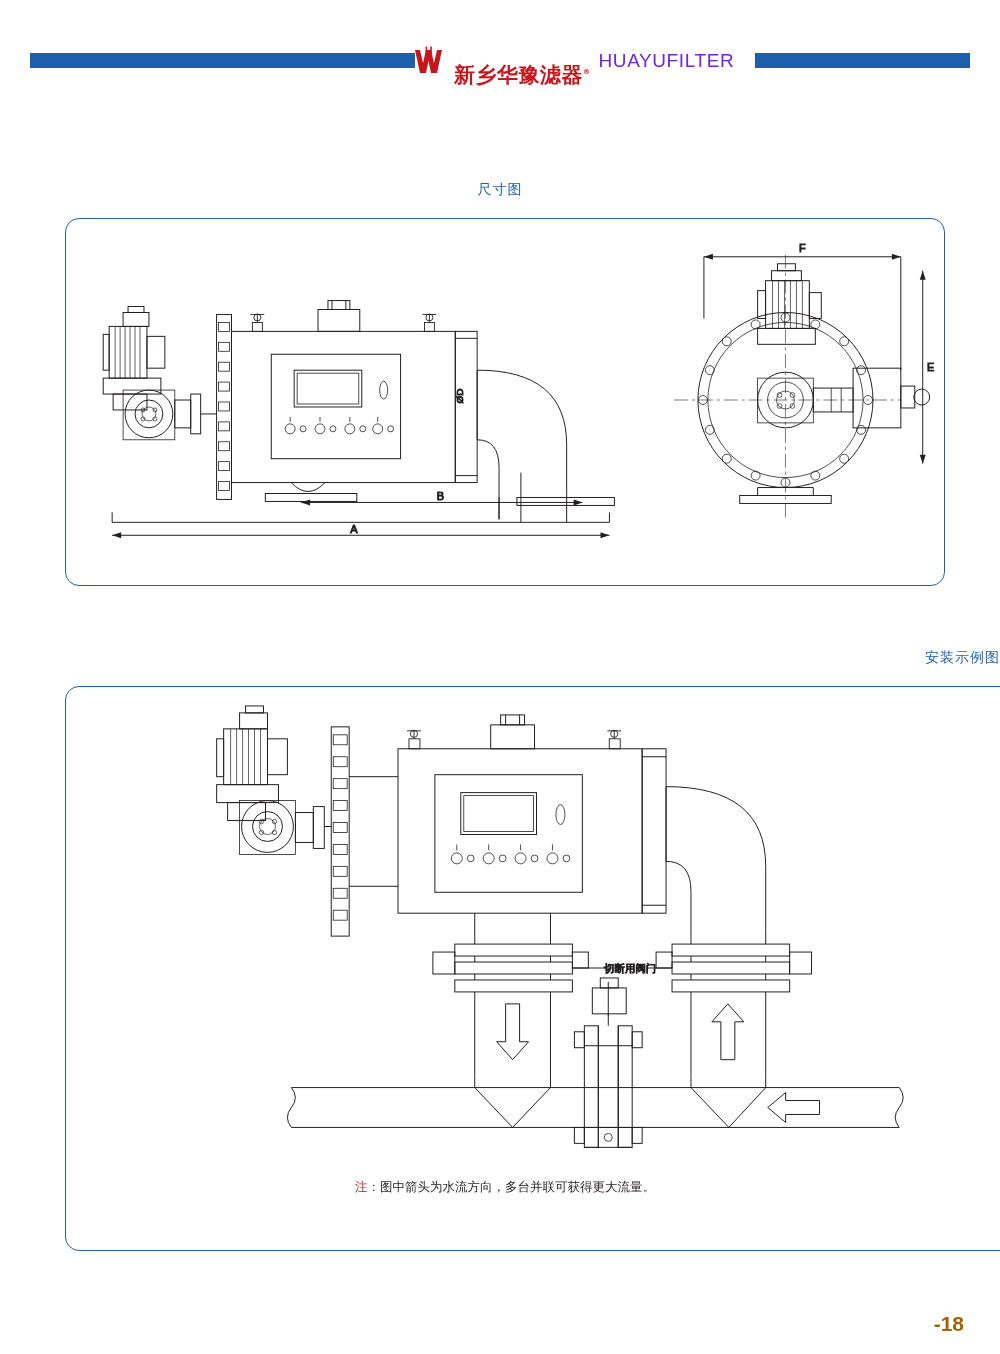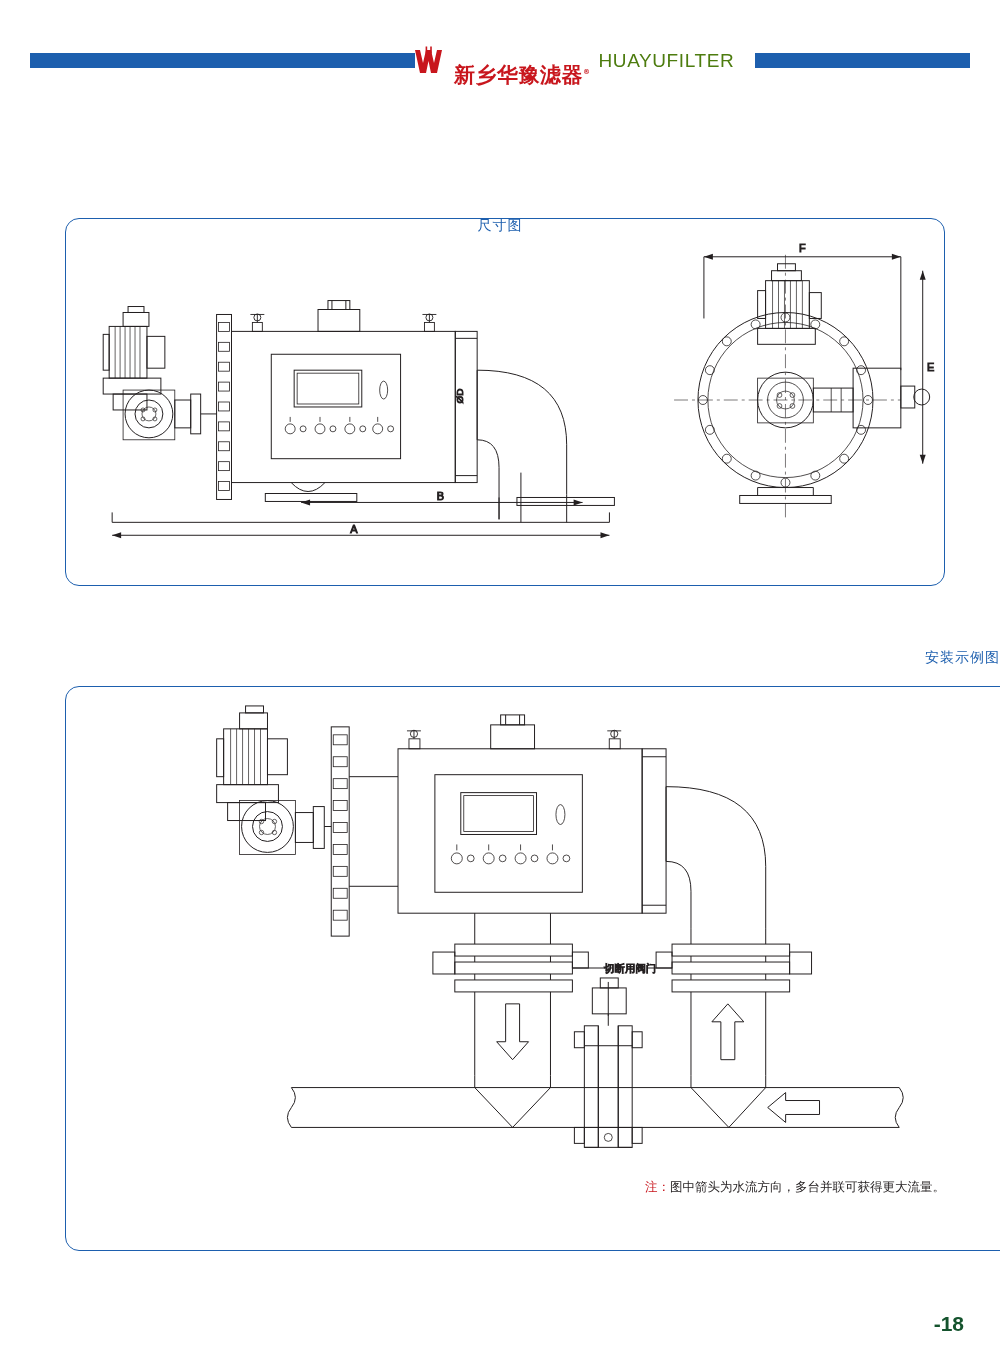--- a/index.html
+++ b/index.html
@@ -61,41 +61,41 @@
     font-size: 21px;
     font-weight: bold;
     color: #c8161d;
     letter-spacing: 0.5px;
     white-space: nowrap;
     margin-top: 28px;
   }
   .brand-en {
     font-family: "Liberation Sans", sans-serif;
     font-size: 19px;
-    color: #4d7c0f;
+    color: #6d28d9;
     letter-spacing: 0.6px;
     white-space: nowrap;
   }
   .brand-reg {
     font-size: 7px;
     color: #c8161d;
     vertical-align: super;
   }
 
   
   .section-title {
     position: absolute;
     width: 1000px;
     text-align: center;
     font-family: "DejaVu Sans", sans-serif;
     font-size: 14px;
     color: #1d5fae;
     letter-spacing: 1px;
   }
-  #title-dimension { top: 181px; margin-top: 36px; }
+  #title-dimension { top: 181px; }
   #title-install  { top: 649px; text-align: right; }
 
   
   .panel {
     position: absolute;
     border: 1px solid #1d5fae;
     border-radius: 14px;
     box-sizing: border-box;
   }
   #panel-dimension {
@@ -116,40 +116,40 @@
     left: 0;
     top: 0;
     width: 100%;
     height: 100%;
   }
 
   
   .note {
     position: absolute;
     width: 880px;
-    text-align: right;
+    text-align: center;
     top: 1179px;
     left: 65px;
     font-family: "DejaVu Sans", sans-serif;
     font-size: 12.5px;
     color: #231f20;
   }
   .note .note-label {
     color: #c8161d;
   }
 
   
   .page-number {
     position: absolute;
     right: 36px;
     top: 1312px;
     font-family: "Liberation Sans", sans-serif;
     font-size: 21px;
     font-weight: bold;
-    color: #14532d;
+    color: #a16207;
   }
 
   
   svg text {
     font-family: "Liberation Sans", sans-serif;
     fill: #231f20;
   }
   svg .cn {
     font-family: "DejaVu Sans", sans-serif;
   }

